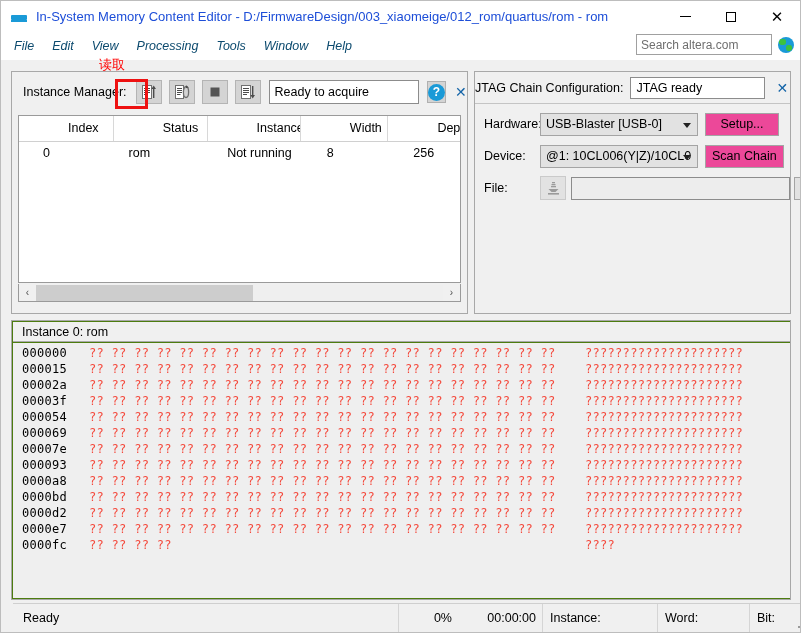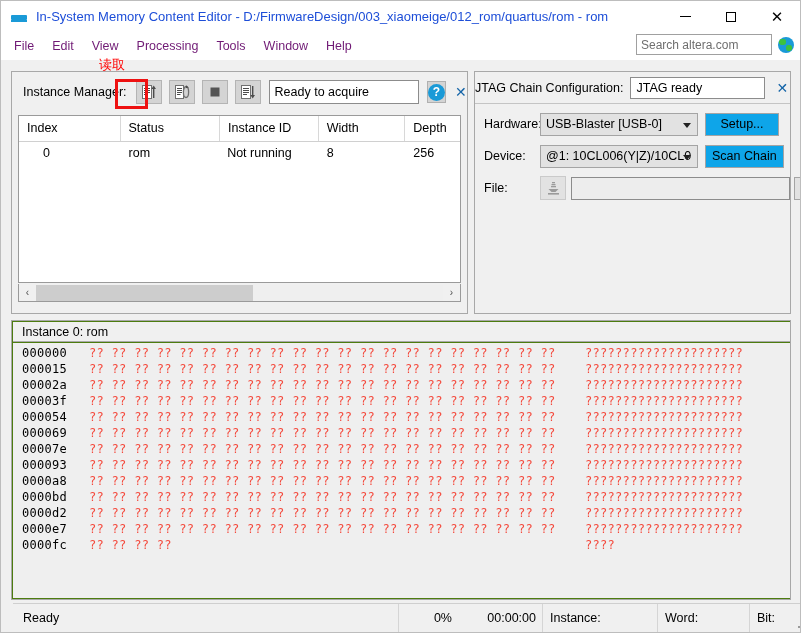--- a/index.html
+++ b/index.html
@@ -100,22 +100,23 @@
     left: 0; top: 31px;
     width: 799px;
     height: 28px;
     background: #ffffff;
     display: flex;
     align-items: center;
   }
   .menu-item {
     padding: 3px 9px;
     font-size: 12.5px;
-    color: #701a75;
-    white-space: nowrap;
+    color: #0c4a6e;
+    white-space: nowrap;
+    font-style: italic;
   }
   .menu-item:first-child { margin-left: 4px; }
 
   .search-wrap {
     position: absolute;
     right: 6px; top: 33px;
     display: flex;
     align-items: center;
   }
   .search-input {
@@ -273,20 +274,21 @@
     border-bottom: 1px solid #d0d0d0;
   }
   .tbl-head .th {
     font-size: 12.5px;
     padding: 5px 0 0 8px;
     box-sizing: border-box;
     border-right: 1px solid #d8d8d8;
     color: #000;
     white-space: nowrap;
     overflow: hidden;
+    margin-left: 41px;
   }
   .tbl-row {
     display: flex;
     height: 24px;
   }
   .tbl-row .td {
     font-size: 12.5px;
     padding: 4px 0 0 8px;
     box-sizing: border-box;
     white-space: nowrap;
@@ -407,21 +409,21 @@
     right: 6px; top: 9px;
     width: 0; height: 0;
     border-left: 4px solid transparent;
     border-right: 4px solid transparent;
     border-top: 5px solid #222;
   }
   .btn {
     margin-left: 7px;
     height: 23px;
     min-width: 74px;
-    background: #0ea5e9;
+    background: #ec4899;
     border: 1px solid #a4a4a4;
     box-sizing: border-box;
     display: flex;
     align-items: center;
     justify-content: center;
     font-size: 12.5px;
     white-space: nowrap;
     padding: 0 6px;
   }
   .file-icon {

